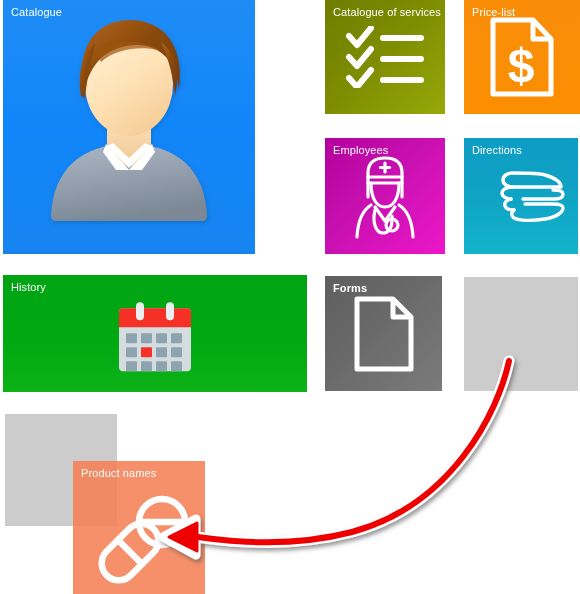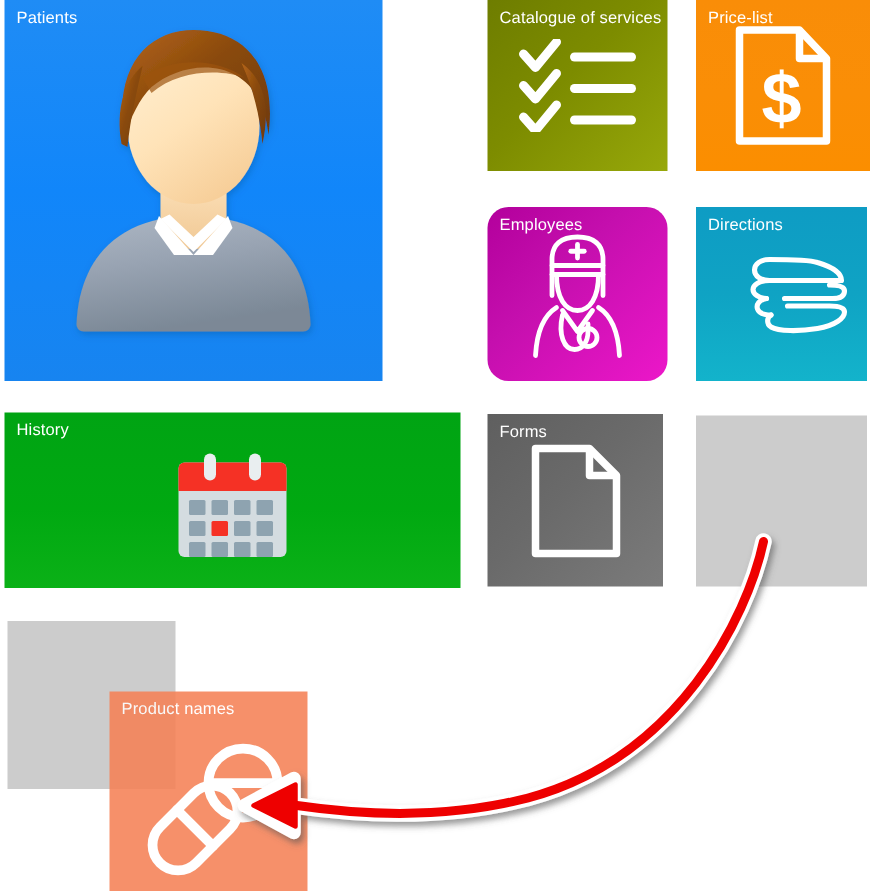--- a/index.html
+++ b/index.html
@@ -49,24 +49,24 @@
     pointer-events: none;
   }
   .placeholder {
     background: #cccccc;
   }
 
   
   #tile-patients   { left: 3px;   top: 0px;   width: 252px; height: 254px; }
   #tile-catalogue  { left: 325px; top: 0px;   width: 120px; height: 114px; }
   #tile-pricelist  { left: 464px; top: 0px;   width: 116px; height: 114px; }
-  #tile-employees  { left: 325px; top: 138px; width: 120px; height: 116px; border-radius: 14px; }
+  #tile-employees  { left: 325px; top: 138px; width: 120px; height: 116px; }
   #tile-directions { left: 464px; top: 138px; width: 114px; height: 116px; }
   #tile-history    { left: 3px;   top: 275px; width: 304px; height: 117px; }
-  #tile-forms      { left: 325px; top: 276px; width: 117px; height: 115px; }
+  #tile-forms      { left: 325px; top: 276px; width: 117px; height: 115px; font-weight: bold; }
   #tile-empty-a    { left: 464px; top: 277px; width: 114px; height: 114px; }
   #tile-empty-b    { left: 5px;   top: 414px; width: 112px; height: 112px; }
   #tile-product    { left: 45px;  top: 461px; width: 132px; height: 161px; margin-left: 28px; }
 
   
   .fill-patients {
     background: linear-gradient(180deg, #1f8cf5 0%, #1186fa 50%, #1784f0 100%);
   }
   .fill-catalogue {
     background: linear-gradient(135deg, #6e7d00 0%, #7d8c00 45%, #97a80a 100%);
@@ -186,21 +186,21 @@
 
           <path d="M80 92 C72 44 96 20 126 20 C160 20 182 44 176 90 C174 72 168 58 154 50
                    C136 40 112 46 98 58 C90 66 84 78 80 92 Z" fill="url(#pat-hair)"></path>
           <path d="M78 96 C74 72 80 54 92 44 C88 62 84 78 82 98 Z" fill="url(#pat-hair)"></path>
           <path d="M172 96 C178 70 172 52 158 42 C166 60 170 76 172 96 Z" fill="url(#pat-hair)"></path>
 
           <path d="M92 52 C110 38 142 38 160 52 C146 46 116 46 98 62 Z" fill="#9c540f" opacity="0.7"></path>
         </g>
       </svg>
     </div>
-    <div class="tile-label">Patients</div>
+    <div class="tile-label">Catalogue</div>
   </div>
 
   <div class="tile fill-catalogue" id="tile-catalogue">
     <div class="tile-icon">
       <svg viewBox="0 0 80 62" width="80" height="62" xmlns="http://www.w3.org/2000/svg">
         <g stroke="#ffffff" stroke-width="6" fill="none" stroke-linecap="round" stroke-linejoin="round">
           <polyline points="4,10 12,19 26,2"></polyline>
           <polyline points="4,31 12,40 26,23"></polyline>
           <polyline points="4,52 12,61 26,44"></polyline>
           <line x1="38" y1="12" x2="76" y2="12"></line>

